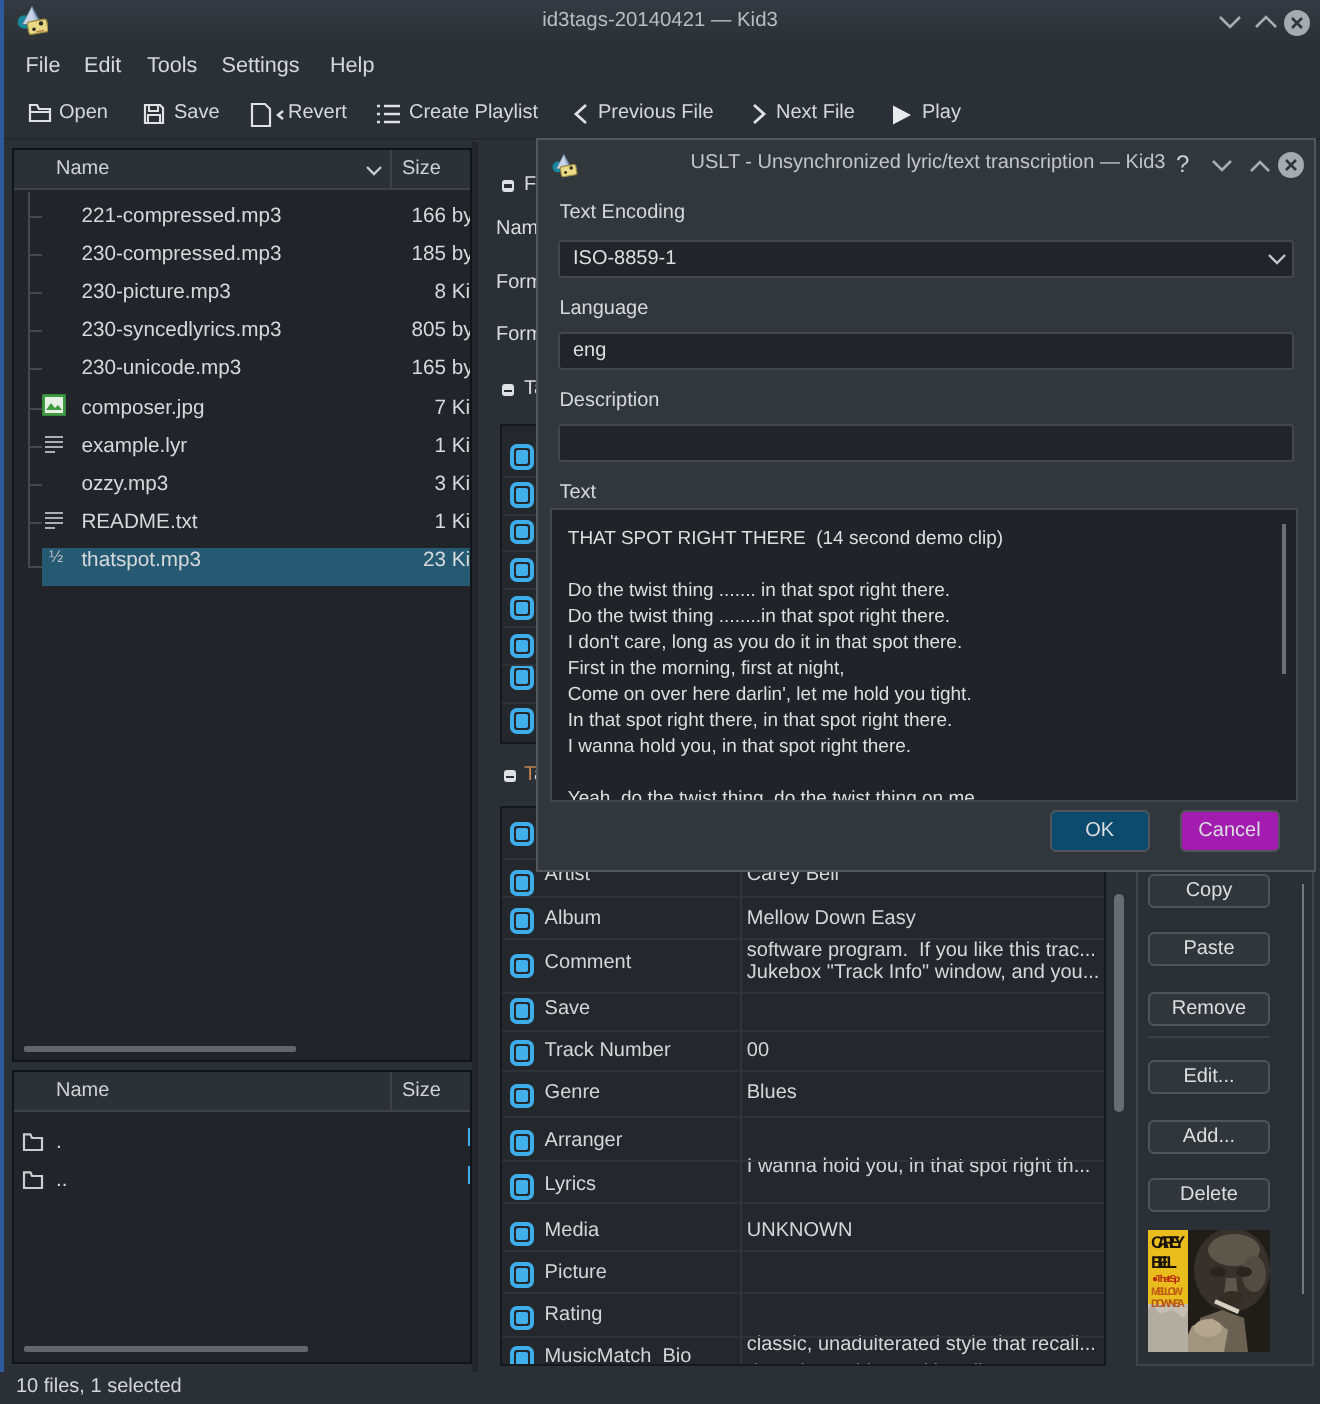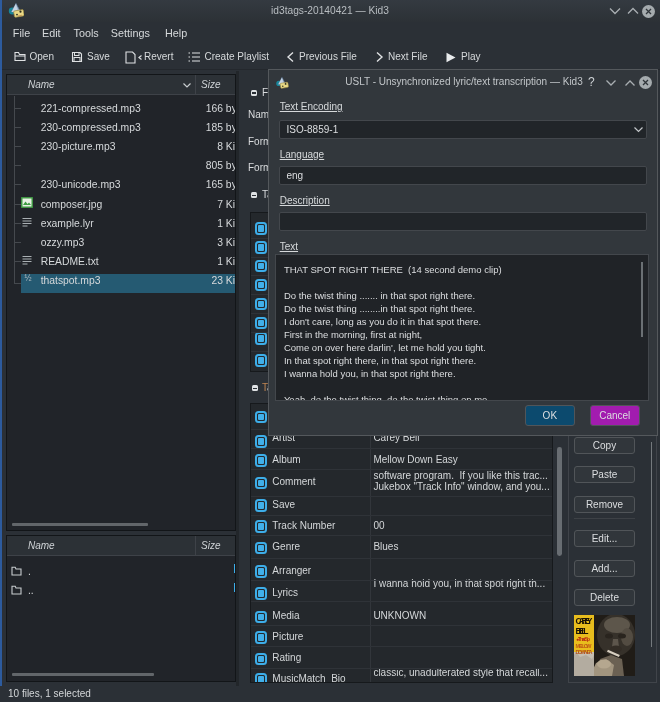--- a/index.html
+++ b/index.html
@@ -17,36 +17,36 @@
   .closebtn svg { position:absolute; left:0; top:0; }
   
   #menubar { left:0; top:22px; width:660px; height:22px; background:#2b3036; }
   .menuitem { position:absolute; top:0; height:22px; line-height:22px; font-size:10.8px; color:#d6d9db; }
   
   #toolbar { left:0; top:44px; width:660px; height:26px; background:#2b3036; border-bottom:1px solid #24282d; }
   .tbtext { position:absolute; top:0; height:26px; line-height:26px; font-size:10px; color:#d6d9db; }
   
   .panel { background:#212429; border:1px solid #121518; }
   .phead { position:absolute; left:0; top:0; right:0; height:20px; background:#2c3136; border-bottom:1px solid #3e4248; }
-  .phead .htext { position:absolute; top:0; height:20px; line-height:20px; font-size:10px; color:#cfd3d6;font-style:italic; }
+  .phead .htext { position:absolute; top:0; height:20px; line-height:20px; font-size:10px; color:#cfd3d6; }
   .rowtext { position:absolute; font-size:10.35px; color:#d6d9db; top:0; height:19px; line-height:19px; white-space:nowrap; }
   
   #rightpanel { left:239px; top:71px; width:421px; height:615px; background:#2b3036; overflow:hidden; }
   .collapser { position:absolute; width:6px; height:6px; background:#dfe2e4; border-radius:1.5px; }
   .collapser:after { content:""; position:absolute; left:1px; top:2.4px; width:4px; height:1.2px; background:#2b3036; }
   .sectlbl { position:absolute; font-size:10px; color:#dadcde; }
   .tagtable { position:absolute; background:#24282c; border:1px solid #16191c; }
   .cb { position:absolute; width:12.5px; height:12.5px; border:2px solid #3daee9; border-radius:3.5px; background:#24282c; }
   .cb:after { content:""; position:absolute; left:1px; top:1px; width:6.5px; height:6.5px; border-radius:1px; background:#41b0ea; }
   .rowsep { position:absolute; left:0; width:100%; height:1px; background:#2f3338; }
   .btn { position:absolute; width:61px; height:17px; background:#31363b; border:1px solid #515559; border-radius:3px; font-size:10px; color:#dcdee0; text-align:center; line-height:15px; }
   
   #dialog { left:268px; top:69px; width:390px; height:367px; background:#32373c; border:1px solid #54585c; z-index:10; }
   .dinput { position:absolute; background:#212529; border:1px solid #43474c; border-radius:2px; font-size:10px; color:#dcdee0; line-height:17px; padding-left:7px; }
-  .dlabel { position:absolute; font-size:10px; color:#d6d9db;text-decoration:underline; }
+  .dlabel { position:absolute; font-size:10px; color:#d6d9db; }
 </style>
 </head>
 <body>
 
 <div class="abs" id="titlebar"></div>
 <div class="abs" id="title-text">id3tags-20140421 — Kid3</div>
 <svg class="abs" style="left:608px;top:6px" width="14" height="10" viewBox="0 0 14 10">
     <path class="winbtn" d="M2 2.5 L7 7.5 L12 2.5"></path>
   </svg>
 <svg class="abs" style="left:626px;top:6px" width="14" height="10" viewBox="0 0 14 10">
@@ -134,20 +134,21 @@
     <div style="position:absolute;left:6.5px;top:69.1px;width:7px;height:1px;background:#45494e"></div>
     <div style="position:absolute;left:6.5px;top:88.3px;width:7px;height:1px;background:#45494e"></div>
     <div style="position:absolute;left:6.5px;top:107.5px;width:7px;height:1px;background:#45494e"></div>
     <div style="position:absolute;left:6.5px;top:126.7px;width:7px;height:1px;background:#45494e"></div>
     <div style="position:absolute;left:6.5px;top:145.9px;width:7px;height:1px;background:#45494e"></div>
     <div style="position:absolute;left:6.5px;top:165.1px;width:7px;height:1px;background:#45494e"></div>
     <div style="position:absolute;left:6.5px;top:186.5px;width:7px;height:1px;background:#45494e"></div>
     <div class="rowtext" style="left:33.7px;top:2.5px">221-compressed.mp3</div>
     <div class="rowtext" style="left:33.7px;top:21.7px">230-compressed.mp3</div>
     <div class="rowtext" style="left:33.7px;top:40.9px">230-picture.mp3</div>
+    <div class="rowtext" style="left:33.7px;top:60.1px">230-syncedlyrics.mp3</div>
     <div class="rowtext" style="left:33.7px;top:79.3px">230-unicode.mp3</div>
     <div class="rowtext" style="left:33.7px;top:98.5px">composer.jpg</div>
     <div class="rowtext" style="left:33.7px;top:117.7px">example.lyr</div>
     <div class="rowtext" style="left:33.7px;top:136.9px">ozzy.mp3</div>
     <div class="rowtext" style="left:33.7px;top:156.1px">README.txt</div>
     <div class="rowtext" style="left:33.7px;top:175.3px">thatspot.mp3</div>
     <div class="rowtext sz" style="left:150px;top:2.5px"><span>166</span><i> bytes</i></div>
     <div class="rowtext sz" style="left:150px;top:21.7px"><span>185</span><i> bytes</i></div>
     <div class="rowtext sz" style="left:150px;top:40.9px"><span>8</span><i> KiB</i></div>
     <div class="rowtext sz" style="left:150px;top:60.1px"><span>805</span><i> bytes</i></div>

